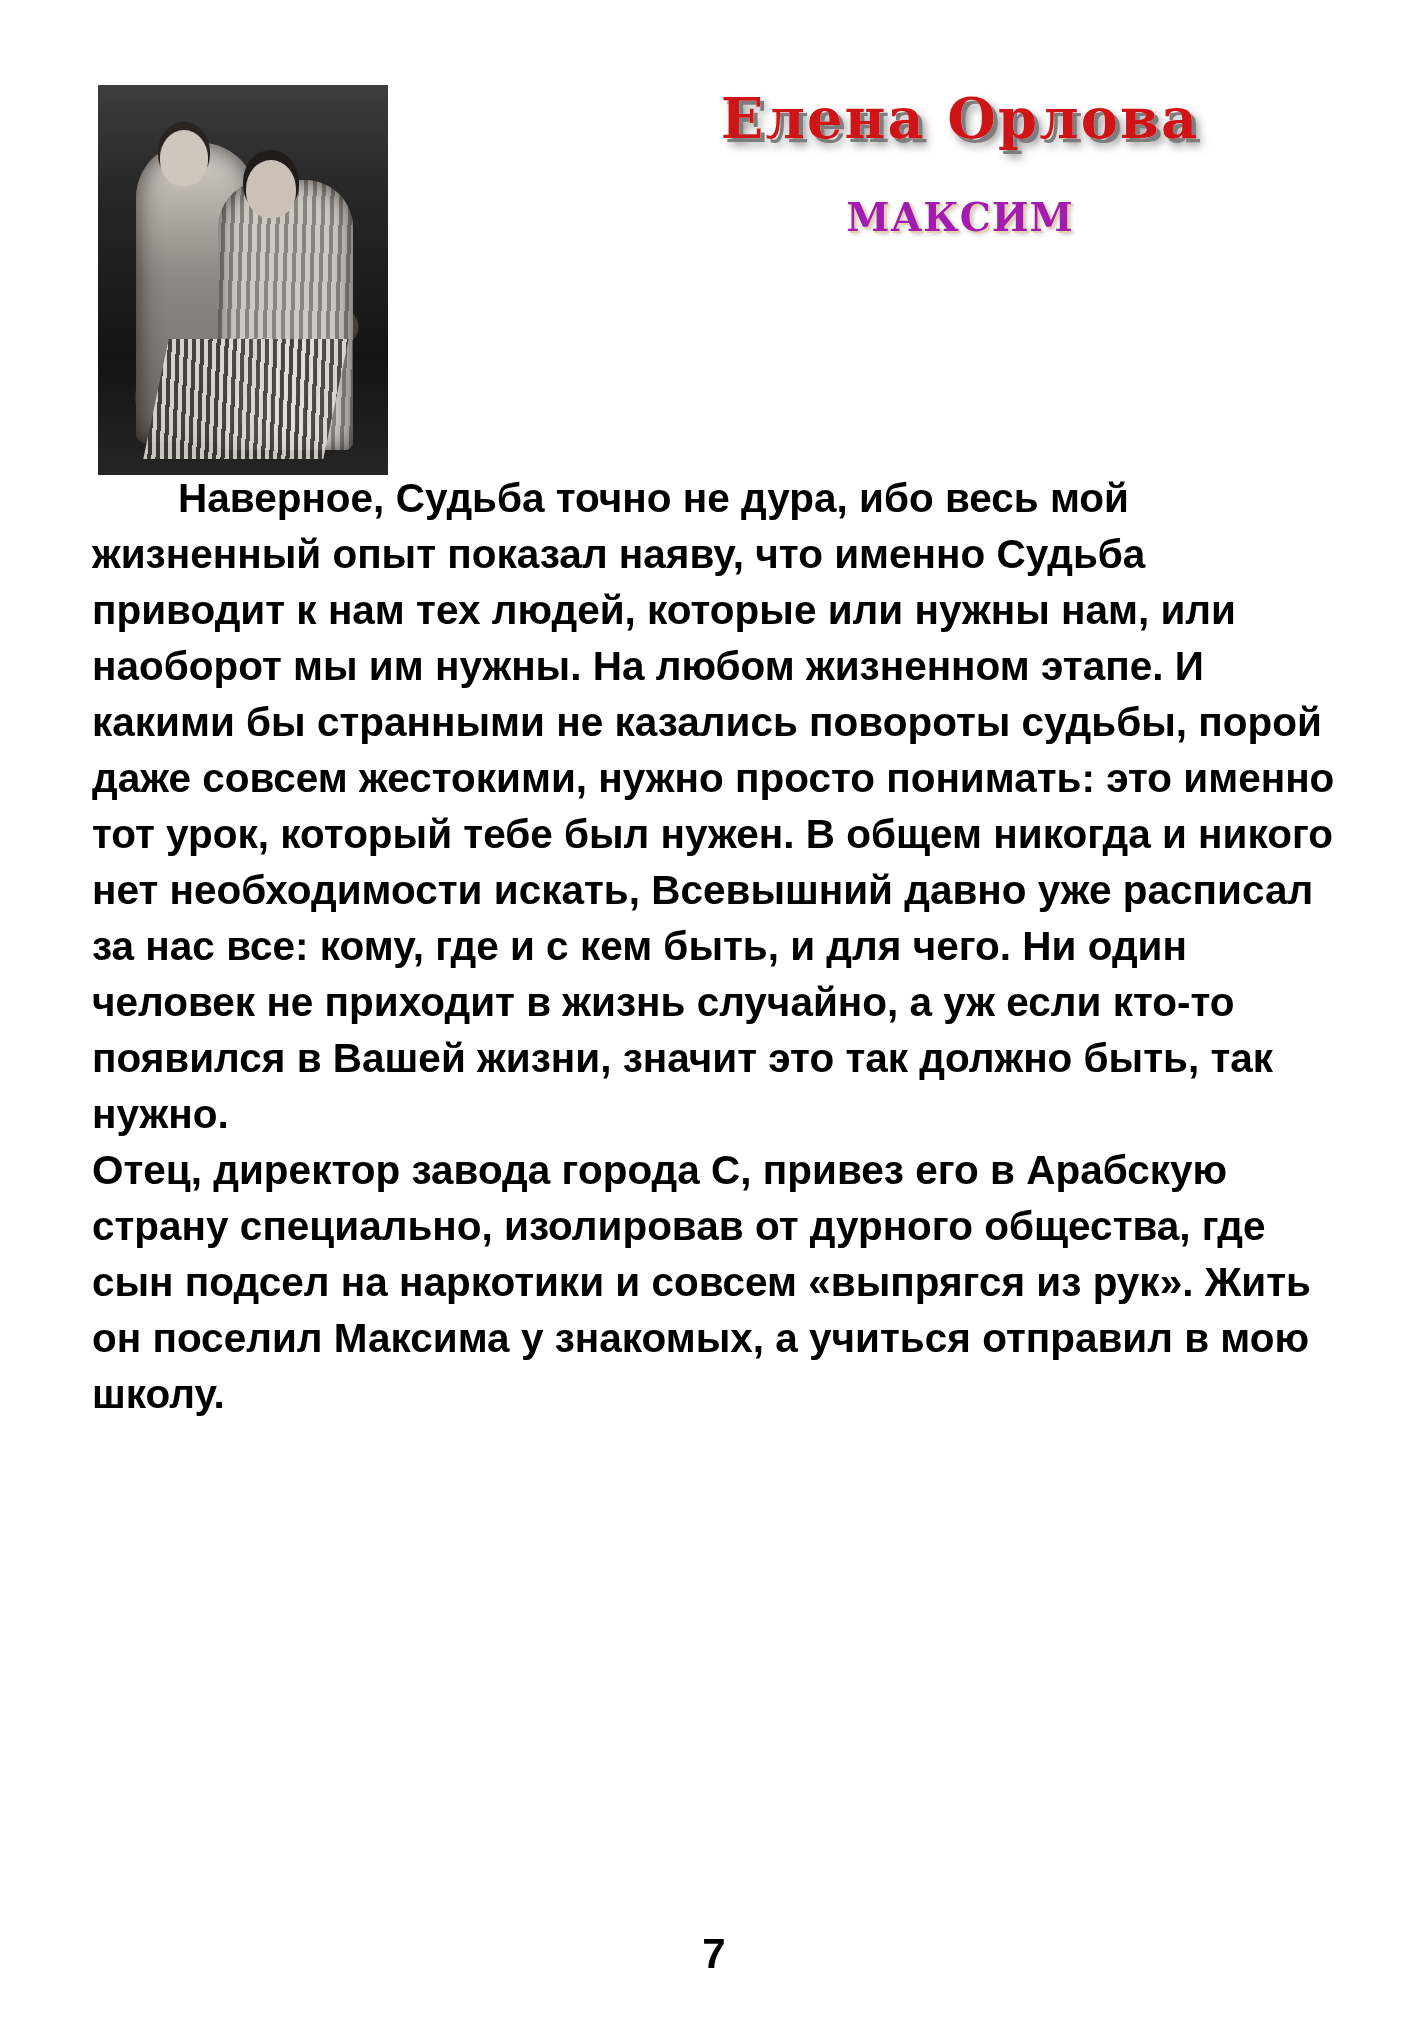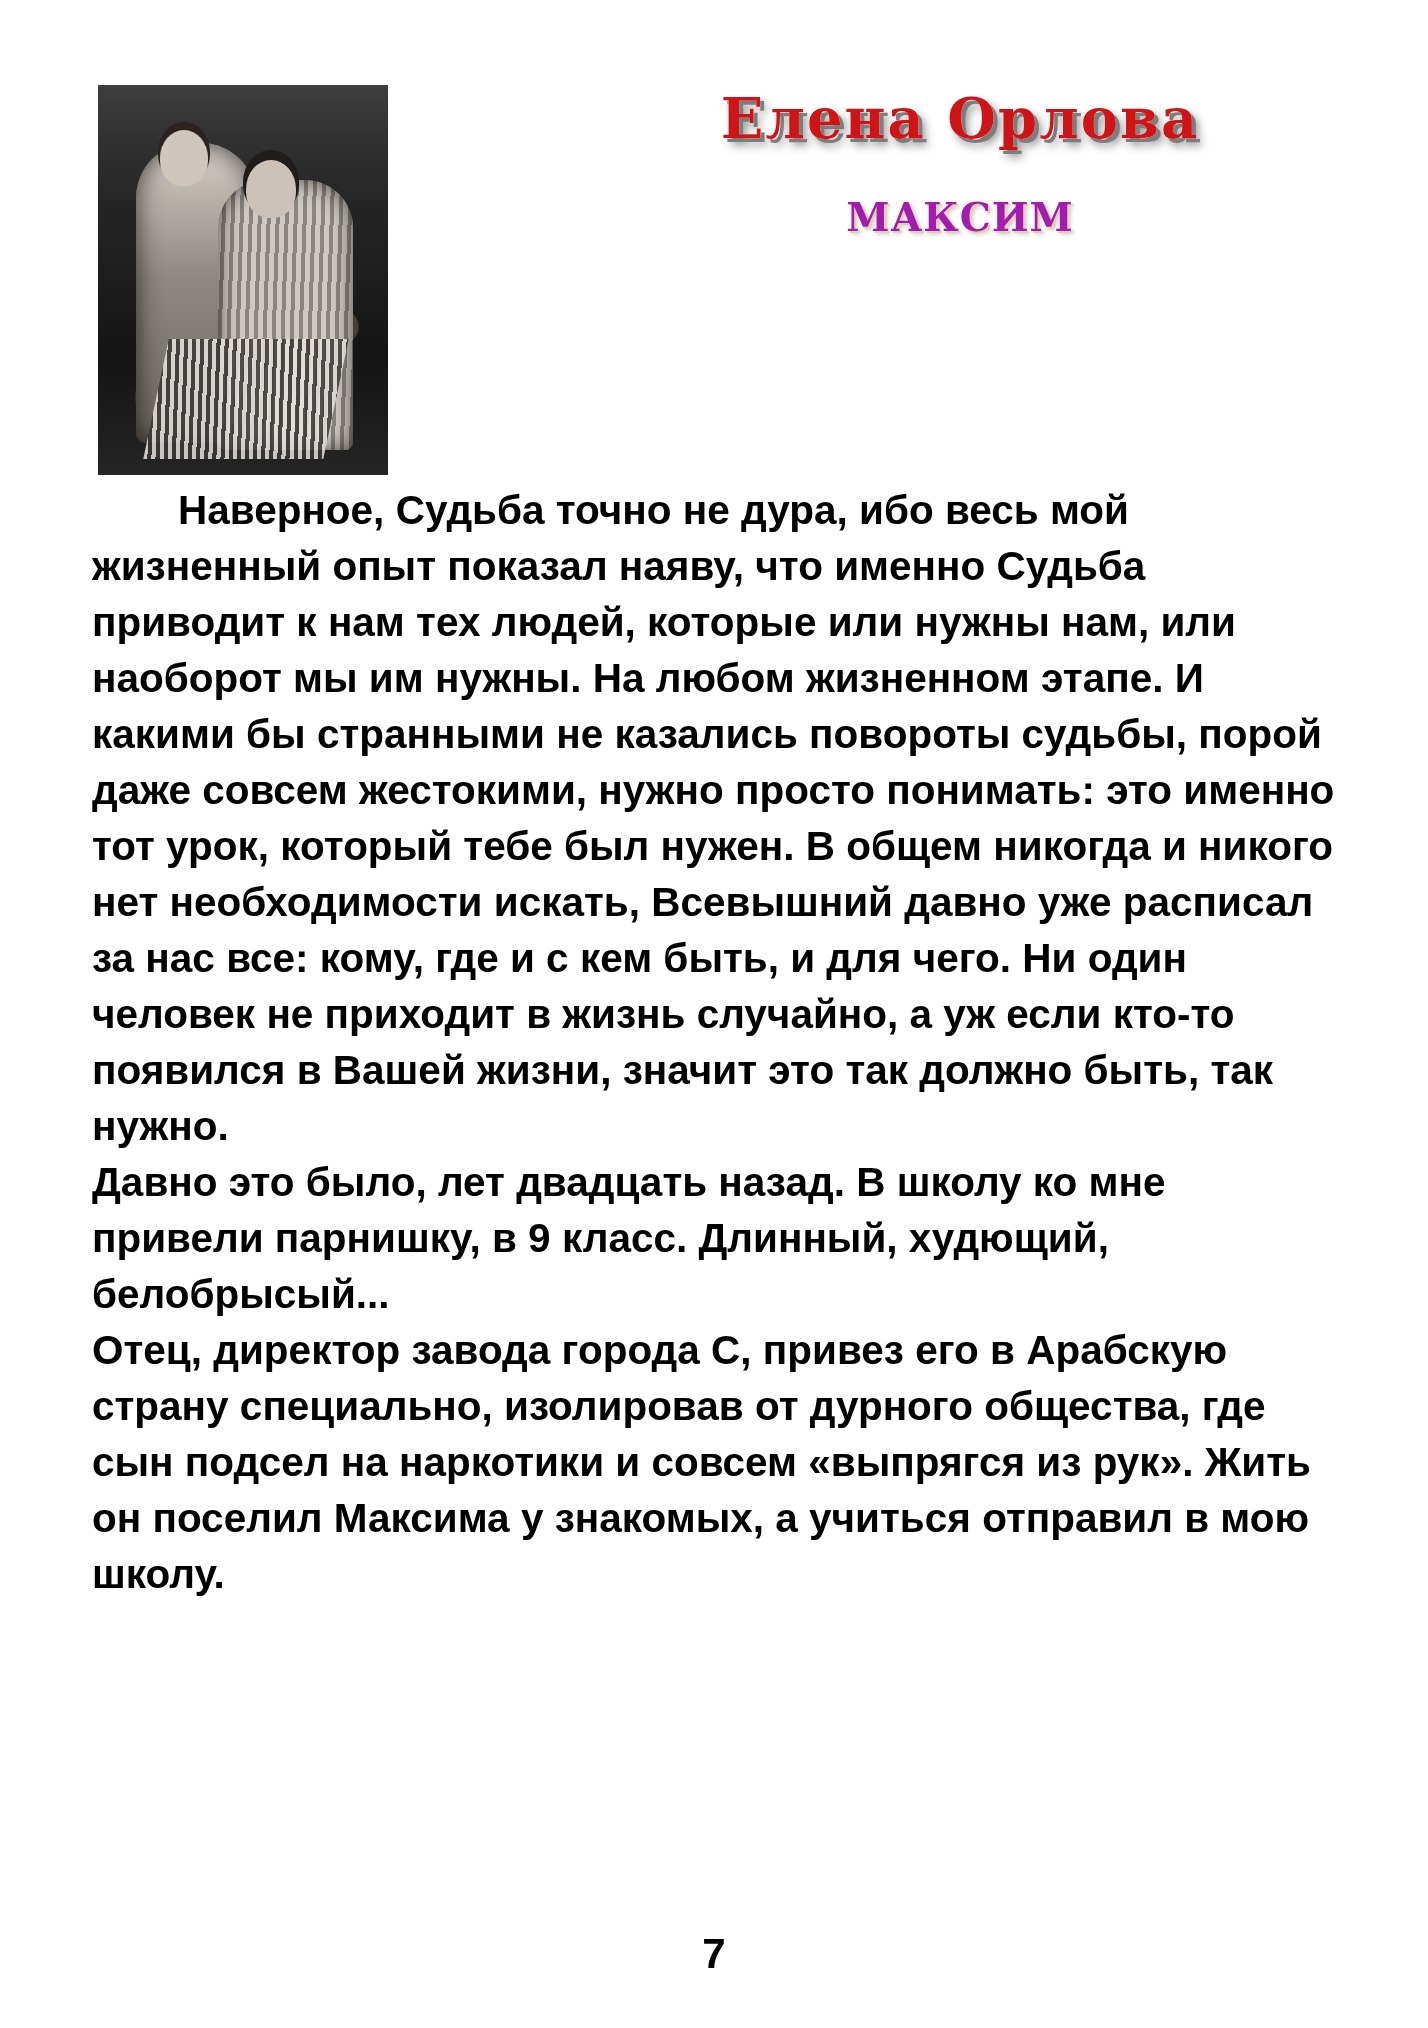--- a/index.html
+++ b/index.html
@@ -126,21 +126,21 @@
     font-size: 39px;
     color: #a21caf;
     letter-spacing: 1px;
     text-shadow: 2px 2px 0 #e8cfae, 3px 3px 4px rgba(0,0,0,.25);
   }
 
   
   .body-text {
     position: absolute;
     left: 92px;
-    top: 482px;
+    top: 470px;
     width: 1250px;
     font-family: "Liberation Sans", sans-serif;
     font-weight: bold;
     font-size: 40.5px;
     line-height: 56px;
     color: #000000;
     text-align: left;
   }
   .body-text p { margin: 0; }
   .body-text p.indent { text-indent: 86px; }
@@ -176,19 +176,18 @@
 
     <div class="title-block">
       <div class="author-title">Елена Орлова</div>
       <div class="story-title">МАКСИМ</div>
     </div>
 
   </div>
 
   <div class="body-text">
     <p class="indent">Наверное, Судьба точно не дура, ибо весь мой жизненный опыт показал наяву, что именно Судьба приводит к нам тех людей, которые или нужны нам, или наоборот мы им нужны. На любом жизненном этапе. И какими бы странными не казались повороты судьбы, порой даже совсем жестокими, нужно просто понимать: это именно тот урок, который тебе был нужен. В общем никогда и никого нет необходимости искать, Всевышний давно уже расписал за нас все: кому, где и с кем быть, и для чего. Ни один человек не приходит в жизнь случайно, а уж если кто-то появился в Вашей жизни, значит это так должно быть, так нужно.</p>
-    <p>Давно это было, лет двадцать назад. В школу ко мне привели парнишку, в 9 класс. Длинный, худющий, белобрысый...</p>
     <p>Отец, директор завода города С, привез его в Арабскую страну специально, изолировав от дурного общества, где сын подсел на наркотики и совсем «выпрягся из рук». Жить он поселил Максима у знакомых, а учиться отправил в мою школу.</p>
   </div>
 
   <div class="page-number">7</div>
 
 </div>
 
 </body></html>

